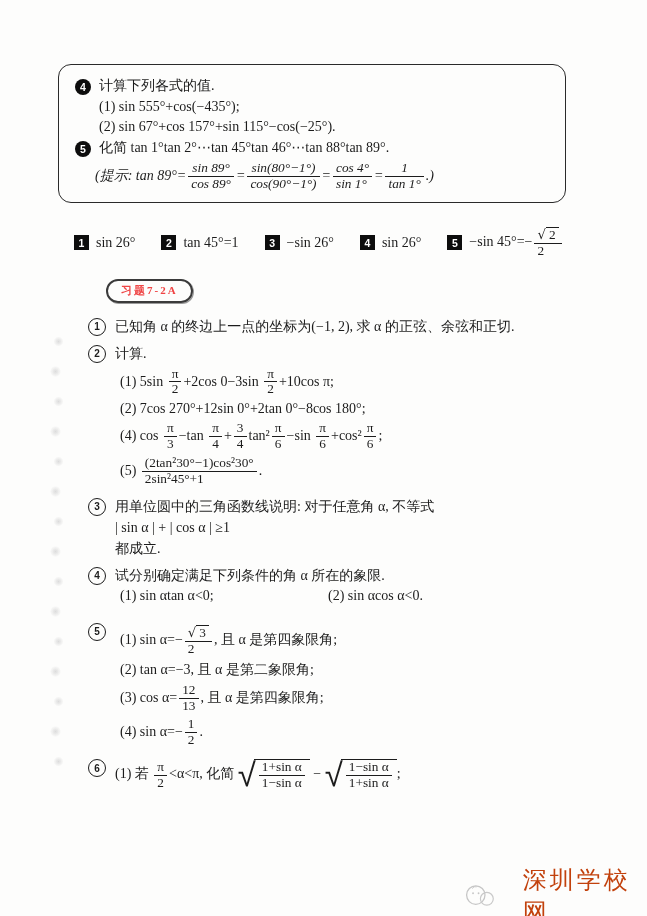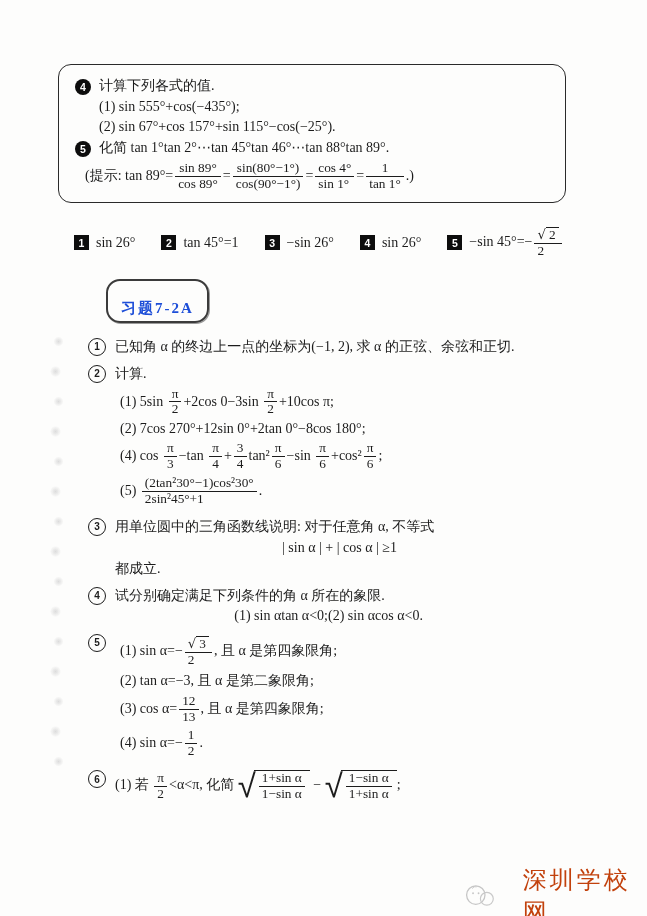--- a/index.html
+++ b/index.html
@@ -5,50 +5,50 @@
   html,body{margin:0;padding:0;background:#e8e8e8;}
   .page{width:647px;height:916px;position:relative;background:#fdfdfc;overflow:hidden;
         border-right:2px solid #cfcfcf;border-bottom:2px solid #bdbdbd;
         font-family:"Liberation Serif","DejaVu Serif",serif;color:#1c1c1c;font-size:14px;}
   .content{position:absolute;left:58px;top:64px;width:508px;}
 
   
   .exbox{border:1.6px solid #2a2a2a;border-radius:13px;padding:9px 14px 10px 16px;}
   .bline{display:flex;gap:8px;align-items:flex-start;margin:3px 0;}
   .bsub{margin:4px 0 4px 24px;}
-  .hint{margin:4px 0 0 10px;}
+  .hint{margin:4px 0 0 20px;font-style:italic;}
 
   
   .fnum{flex:0 0 auto;width:16px;height:16px;margin-top:2px;background:#0d0d0d;color:#fff;
         border-radius:50%;display:inline-flex;align-items:center;justify-content:center;
         font:bold 10.5px "Liberation Sans","DejaVu Sans",sans-serif;}
   .cnum{flex:0 0 auto;width:16px;height:16px;margin-top:2px;border:1.2px solid #1c1c1c;color:#1c1c1c;
         border-radius:50%;display:inline-flex;align-items:center;justify-content:center;
         font:bold 10px "Liberation Sans","DejaVu Sans",sans-serif;}
   .sqnum{width:15px;height:15px;background:#0d0d0d;color:#fff;display:inline-flex;
         align-items:center;justify-content:center;
         font:bold 10.5px "Liberation Sans","DejaVu Sans",sans-serif;}
 
   
   .answers{display:flex;align-items:center;gap:26px;margin:24px 0 0 16px;}
   .ans{display:inline-flex;align-items:center;gap:7px;white-space:nowrap;}
 
   
   .badge{display:inline-block;margin:20px 0 0 48px;border:2px solid #3b3b3b;border-radius:14px;
-         padding:18px 13px 3px;font-weight:bold;font-size:15px;letter-spacing:2px;color:#1d4ed8;
+         padding:2px 13px 3px;font-weight:bold;font-size:11px;letter-spacing:2px;color:#ef4444;
          box-shadow:1px 1px 0 #9a9a9a;}
 
   
   .problems{margin:13px 0 0 30px;width:476px;}
   .prob{display:flex;gap:9px;align-items:flex-start;margin-top:5px;}
   .pbody{flex:1;min-width:0;}
   .pline{margin:2px 0;}
   .pitem{margin:4px 0 4px 5px;}
-  .centerline{text-align:center;margin:4px 0;}
-  .twocol{display:flex;margin:3px 0 3px 5px;text-align:right;}
+  .centerline{text-align:left;margin:4px 0;}
+  .twocol{display:flex;margin:3px 0 12px 5px;}
   .twocol .col1{width:208px;}
 
   
   .frac{display:inline-flex;flex-direction:column;vertical-align:middle;
         margin:0 2px;font-size:0.95em;line-height:1.12;}
   .frac .fnm{border-bottom:1.2px solid #1c1c1c;padding:0 3px;display:inline-flex;
         align-items:center;justify-content:center;}
   .frac .fdn{padding:0 3px;}
   .sqrt{display:inline-flex;align-items:center;vertical-align:middle;}
   .sqrt .rad{font-family:"DejaVu Sans",sans-serif;line-height:1;}

